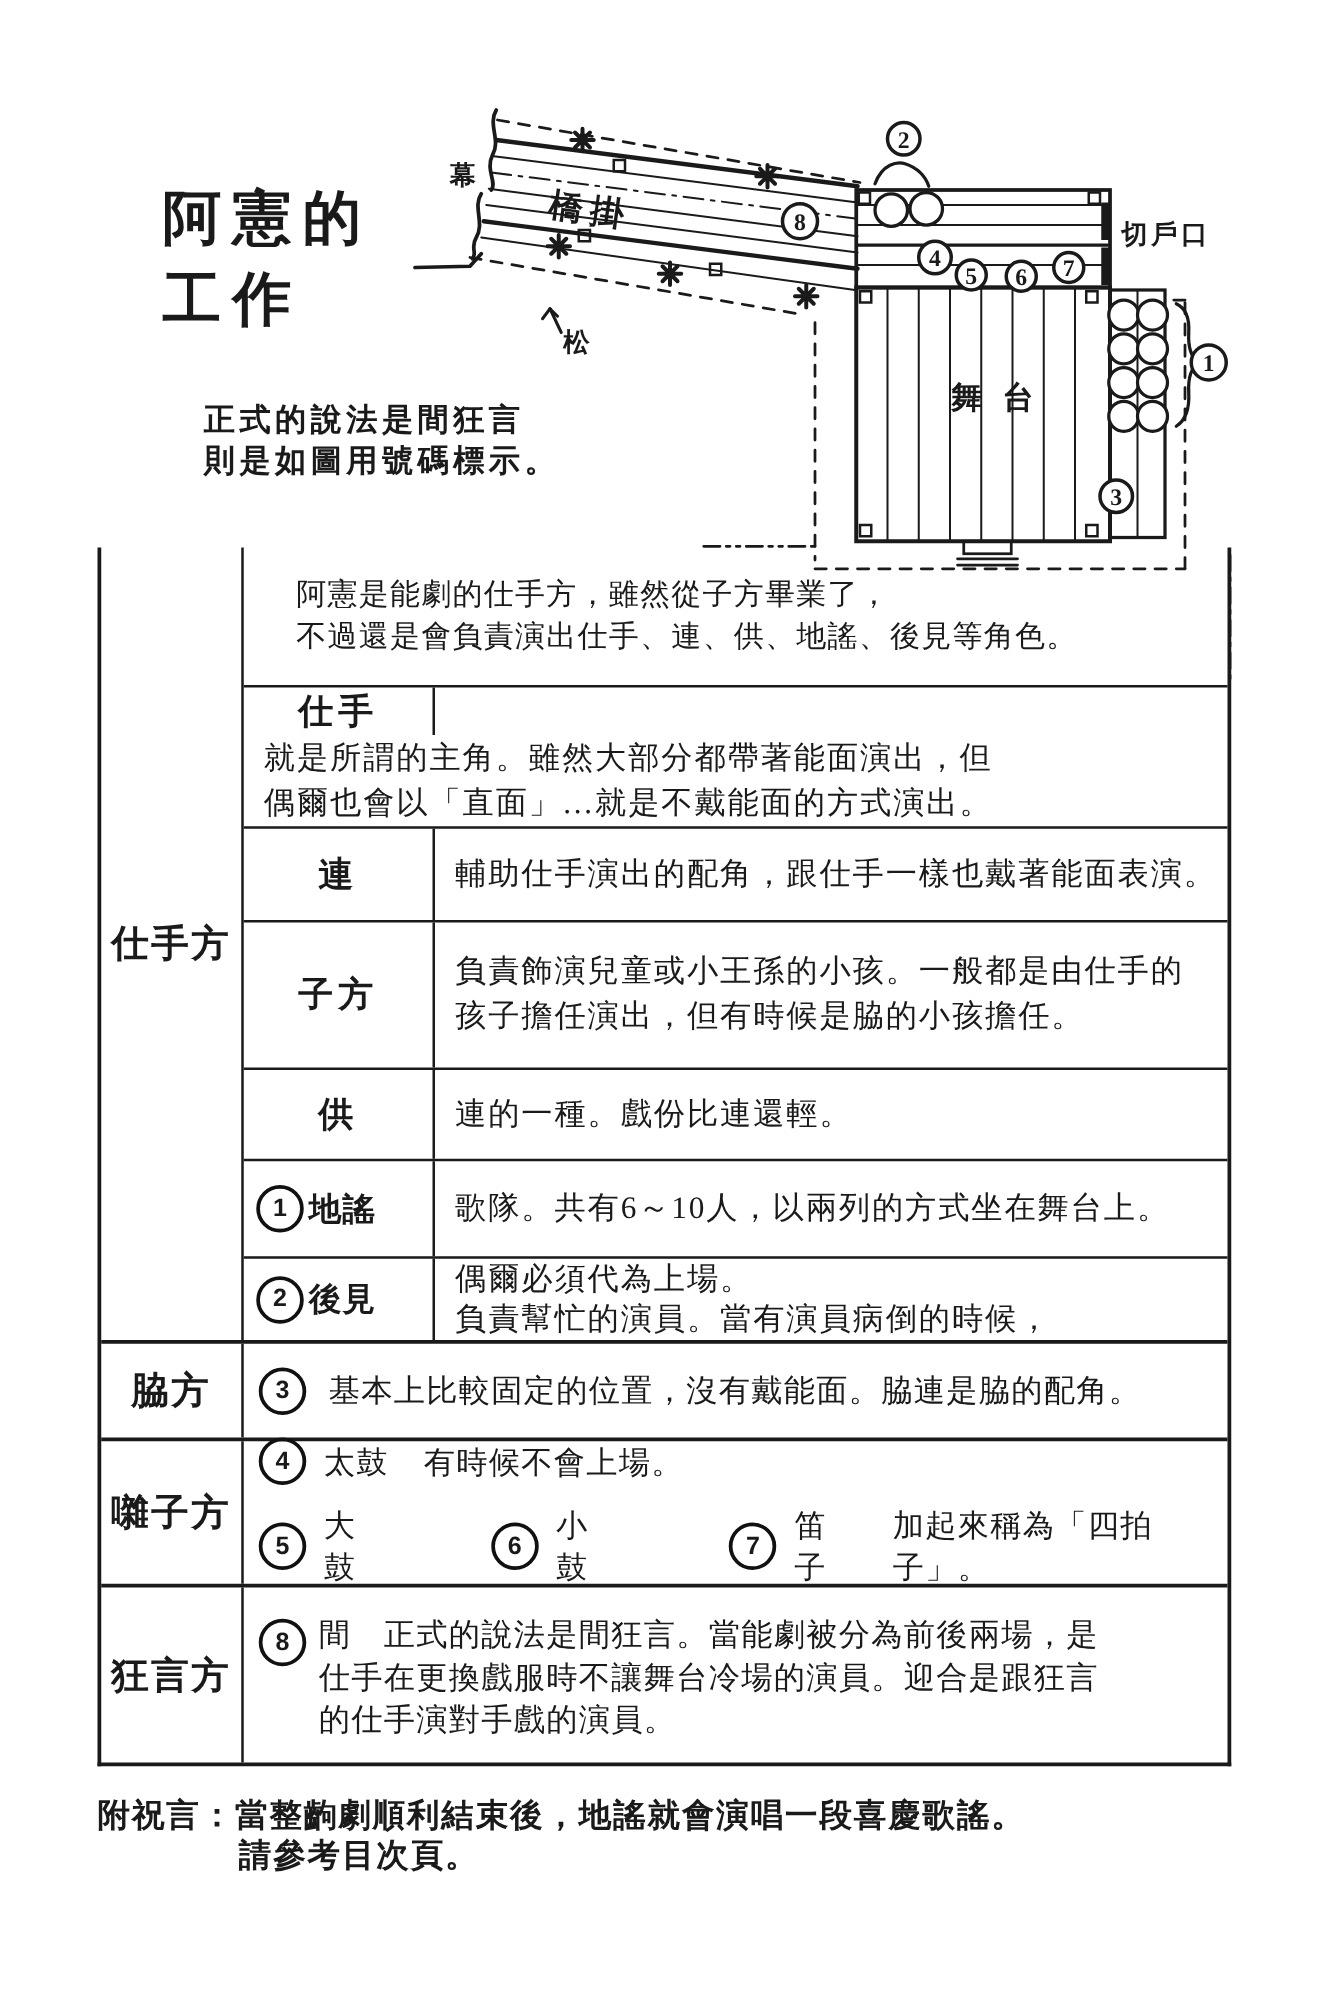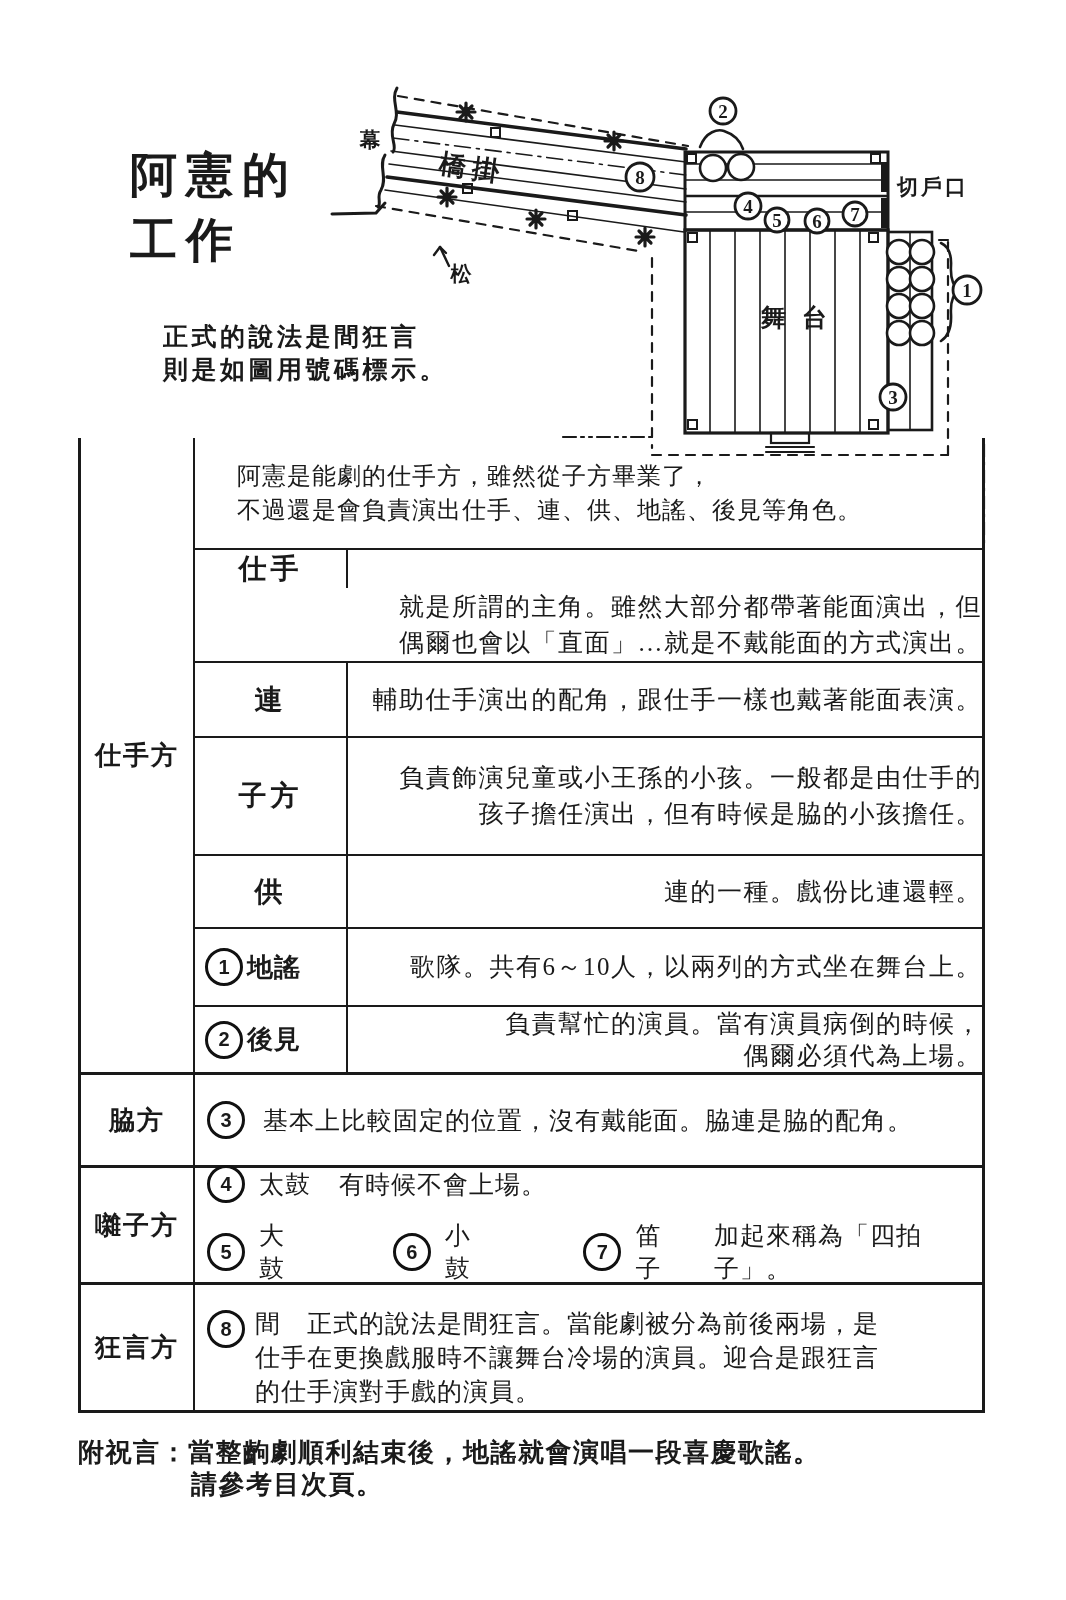--- a/index.html
+++ b/index.html
@@ -23,39 +23,39 @@
   .ntable{
     position:absolute;left:78px;top:438px;width:907px;height:975px;
     border:3px solid #1a1a1a;border-top:none;box-sizing:border-box;
     display:flex;flex-direction:column;background:transparent;
   }
   .trow{display:flex;box-sizing:border-box;}
   .trow.bb{border-bottom:3px solid #1a1a1a;}
   .gcell{
     width:114px;flex:none;border-right:2.5px solid #1a1a1a;box-sizing:border-box;
     display:flex;align-items:center;justify-content:center;
-    font-size:26px;font-weight:600;letter-spacing:2px;text-align:center;
+    font-size:30px;font-weight:600;letter-spacing:2px;text-align:center;
   }
   .gcontent{flex:1;display:flex;flex-direction:column;box-sizing:border-box;min-width:0;}
   .introcell{
     height:112px;flex:none;border-bottom:2.5px solid #1a1a1a;box-sizing:border-box;
     display:flex;flex-direction:column;justify-content:center;
     padding-left:42px;font-size:24px;letter-spacing:1px;line-height:34px;font-weight:400;
   }
   .subrow{display:flex;flex:none;box-sizing:border-box;}
   .subrow.bb2{border-bottom:2.5px solid #1a1a1a;}
   .ncell{
     width:153px;flex:none;border-right:2.5px solid #1a1a1a;box-sizing:border-box;
     display:flex;align-items:center;justify-content:center;
     font-size:28px;font-weight:600;letter-spacing:4px;
   }
   .ncell.numname{justify-content:flex-start;padding-left:10px;letter-spacing:1px;font-size:26px;}
   .dcell{
     flex:1;display:flex;flex-direction:column;justify-content:center;box-sizing:border-box;
-    padding-left:16px;padding-right:0;font-size:25px;letter-spacing:1.5px;line-height:36px;font-weight:500;min-width:0;align-items:flex-end;
+    padding-left:16px;padding-right:0;font-size:25px;letter-spacing:1.5px;line-height:36px;font-weight:500;min-width:0;
   }
   .mergecell{
     flex:1;display:flex;align-items:center;box-sizing:border-box;
     padding-left:12px;font-size:25px;letter-spacing:1px;font-weight:500;min-width:0;
   }
   .cn{
     display:inline-flex;align-items:center;justify-content:center;flex:none;
     width:32px;height:32px;border:3px solid #111;border-radius:50%;
     font-weight:700;font-size:20px;letter-spacing:0;
     font-family:"Liberation Sans","DejaVu Sans",sans-serif;
@@ -278,29 +278,29 @@
             <div>歌隊。共有6～10人，以兩列的方式坐在舞台上。</div>
           </div>
         </div>
 
         <div class="subrow" style="flex:1;">
           <div class="ncell numname">
             <span class="cn">2</span>
             <span style="margin-left:4px;">後見</span>
           </div>
           <div class="dcell" style="line-height:32px;">
+            <div>偶爾必須代為上場。</div>
             <div>負責幫忙的演員。當有演員病倒的時候，</div>
-            <div>偶爾必須代為上場。</div>
           </div>
         </div>
 
       </div>
     </div>
 
-    <div class="trow bb" style="height:93px;">
+    <div class="trow bb" style="height:78px;">
       <div class="gcell">脇方</div>
       <div class="mergecell">
         <span class="cn">3</span>
         <span style="margin-left:18px;">基本上比較固定的位置，沒有戴能面。脇連是脇的配角。</span>
       </div>
     </div>
 
     <div class="trow bb" style="height:117px;">
       <div class="gcell">囃子方</div>
       <div class="hayashi-lines">

